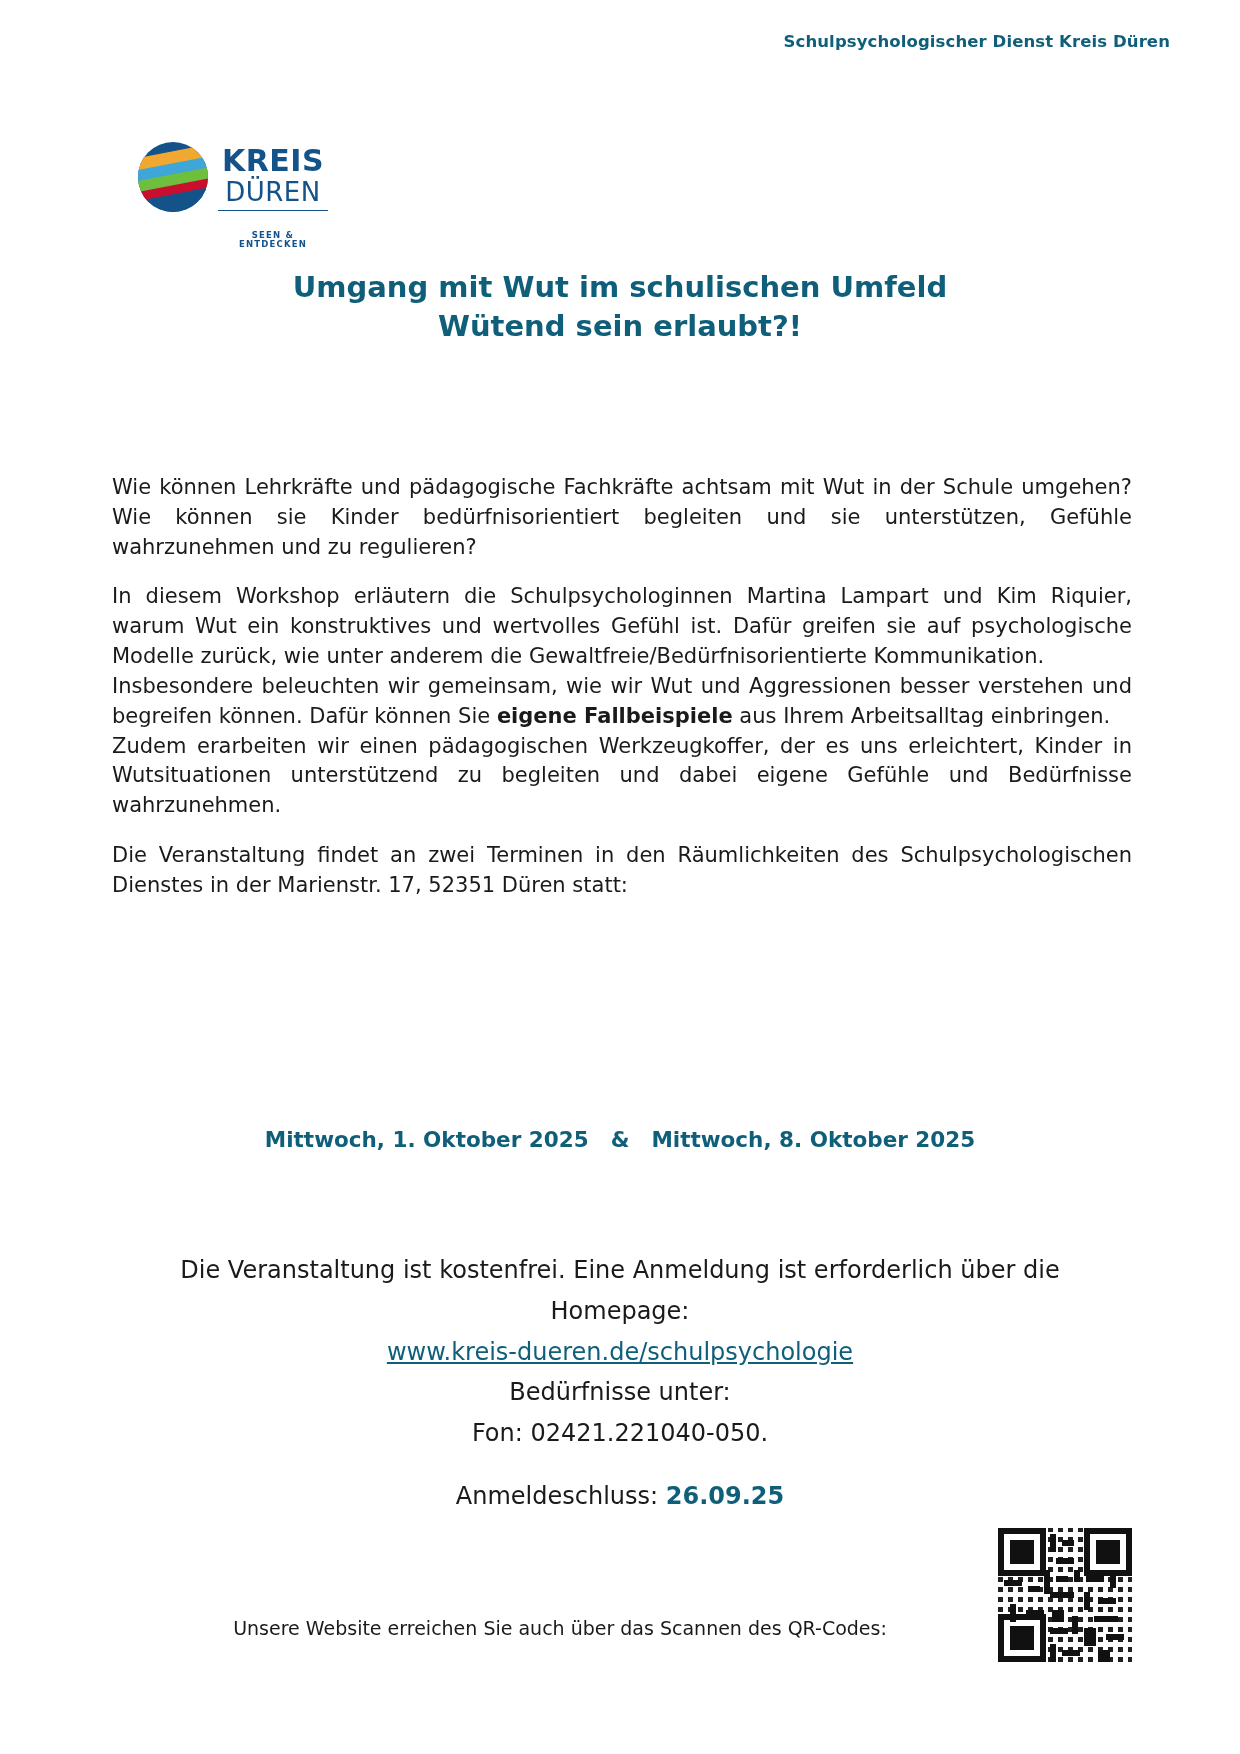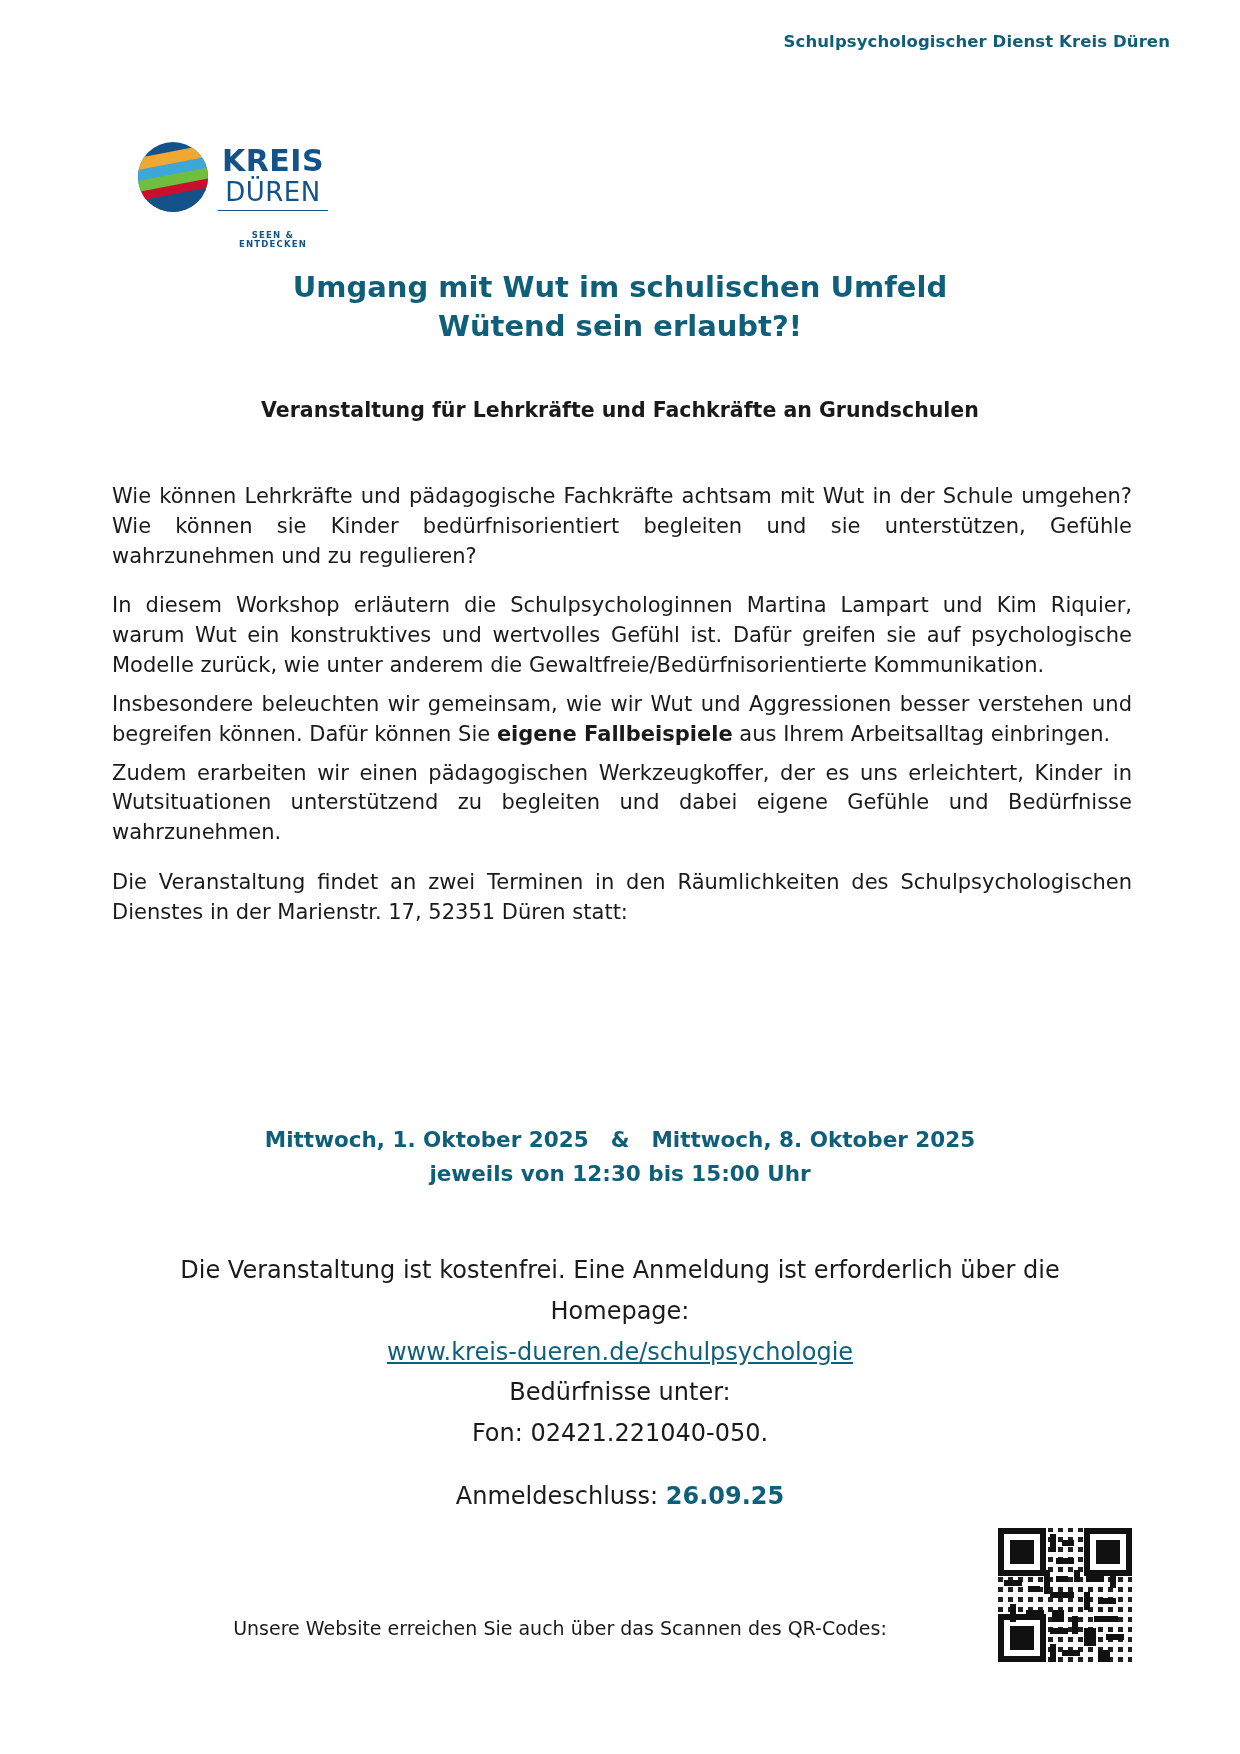--- a/index.html
+++ b/index.html
@@ -121,21 +121,21 @@
     position: absolute;
     top: 473px;
     left: 112px;
     width: 1020px;
     font-size: 21px;
     line-height: 1.42;
     color: #1a1a1a;
     text-align: justify;
   }
   .body p {
-    margin: 9px 0 20px 0;
+    margin: 0 0 20px 0;
   }
   .body p.tight {
     margin-bottom: 0;
   }
   .body b { font-weight: bold; }
 
   
   .dates {
     position: absolute;
     top: 1123px;
@@ -234,35 +234,33 @@
       <div class="logo-dueren">DÜREN</div>
       <div class="logo-claim">SEEN &amp; ENTDECKEN</div>
     </div>
   </div>
 
   <div class="title">
     <div>Umgang mit Wut im schulischen Umfeld</div>
     <div>Wütend sein erlaubt?!</div>
   </div>
 
-  <div class="subtitle">Veranstaltung für Lehrkräfte und Fachkräfte an Grundschulen</div>
 
   <div class="body">
     <p>Wie können Lehrkräfte und pädagogische Fachkräfte achtsam mit Wut in der Schule umgehen? Wie können sie Kinder bedürfnisorientiert begleiten und sie unterstützen, Gefühle wahrzunehmen und zu regulieren?</p>
     <p class="tight">In diesem Workshop erläutern die Schulpsychologinnen Martina Lampart und Kim Riquier, warum Wut ein konstruktives und wertvolles Gefühl ist. Dafür greifen sie auf psychologische Modelle zurück, wie unter anderem die Gewaltfreie/Bedürfnisorientierte Kommunikation.</p>
     <p class="tight"><span>Insbesondere beleuchten wir gemeinsam, wie wir Wut und Aggressionen besser verstehen und begreifen können. Dafür können Sie </span><b>eigene Fallbeispiele</b><span> aus Ihrem Arbeitsalltag einbringen.</span></p>
     <p>Zudem erarbeiten wir einen pädagogischen Werkzeugkoffer, der es uns erleichtert, Kinder in Wutsituationen unterstützend zu begleiten und dabei eigene Gefühle und Bedürfnisse wahrzunehmen.</p>
     <p>Die Veranstaltung findet an zwei Terminen in den Räumlichkeiten des Schulpsychologischen Dienstes in der Marienstr. 17, 52351 Düren statt:</p>
   </div>
 
   <div class="dates">
     <div>
       <span>Mittwoch, 1. Oktober 2025</span><span class="amp">&amp;</span><span>Mittwoch, 8. Oktober 2025</span>
     </div>
-    <div>jeweils von 12:30 bis 15:00 Uhr</div>
   </div>
 
   <div class="registration">
     <div>Die Veranstaltung ist kostenfrei. Eine Anmeldung ist erforderlich über die Homepage:</div>
     <a href="#">www.kreis-dueren.de/schulpsychologie</a>
     <div>Bedürfnisse unter:</div>
     <div>Fon: 02421.221040-050.</div>
     <span class="gap"></span>
     <div><span>Anmeldeschluss: </span><span class="deadline-val">26.09.25</span></div>
   </div>

